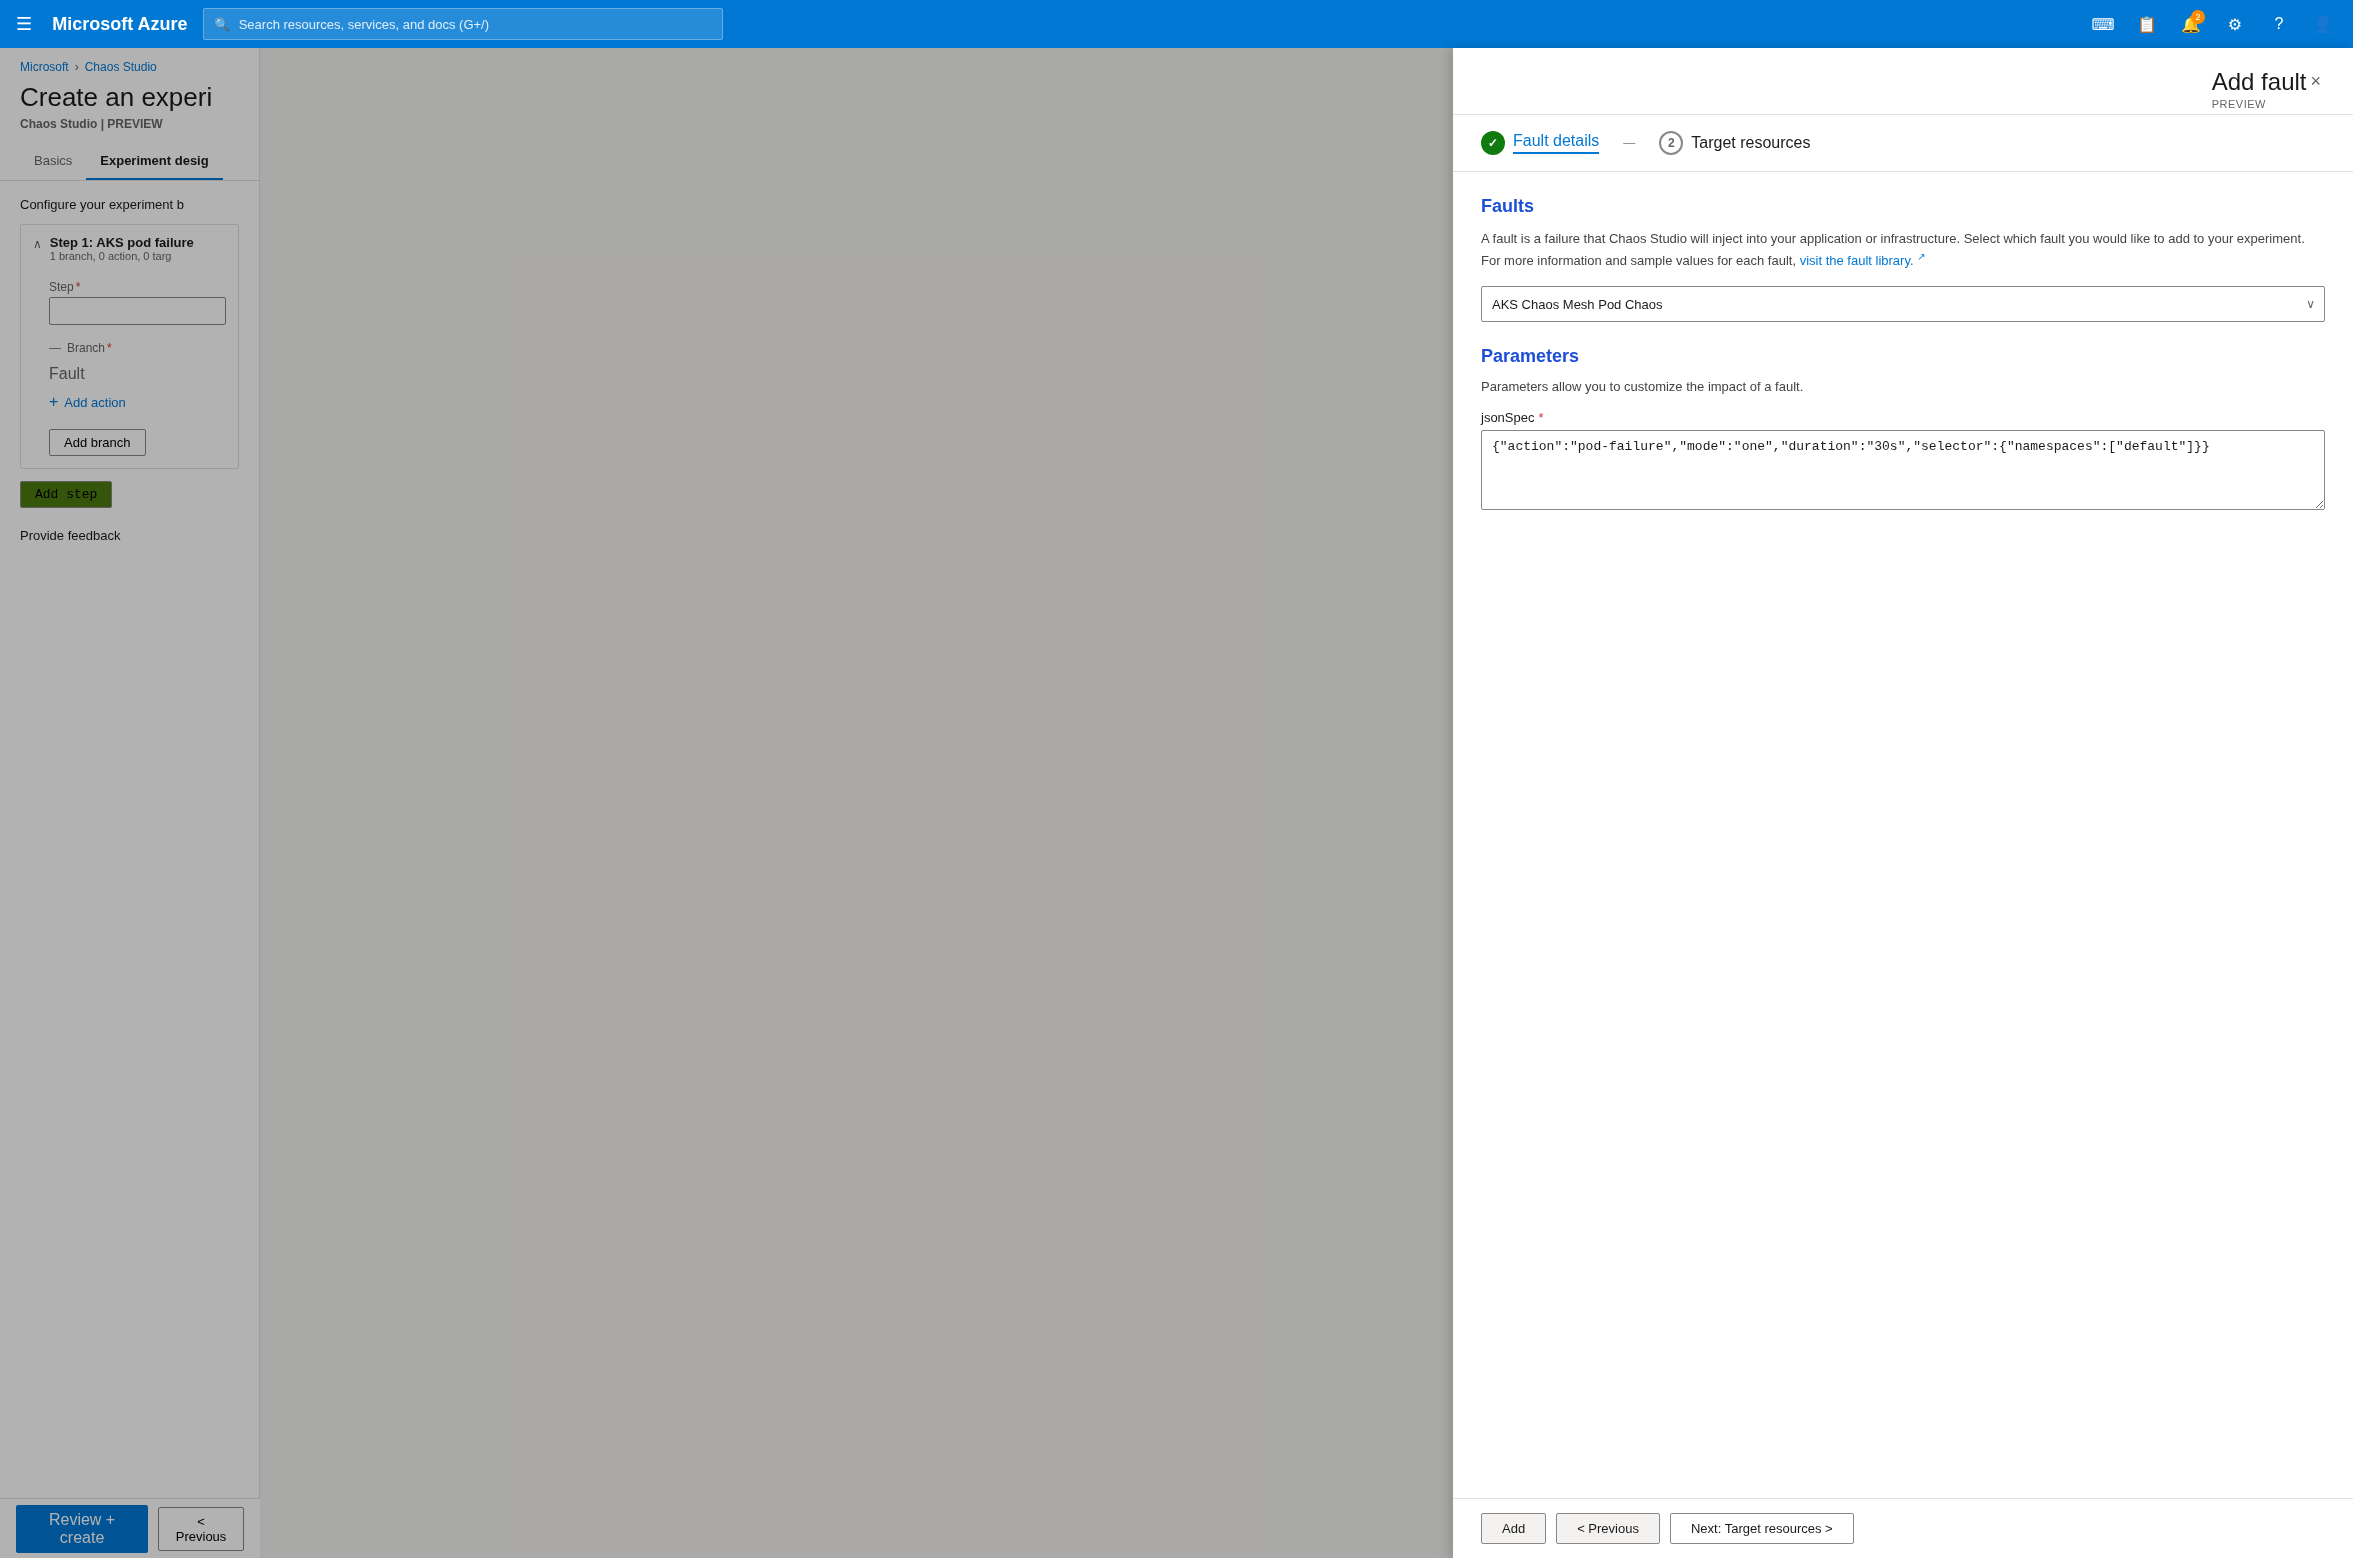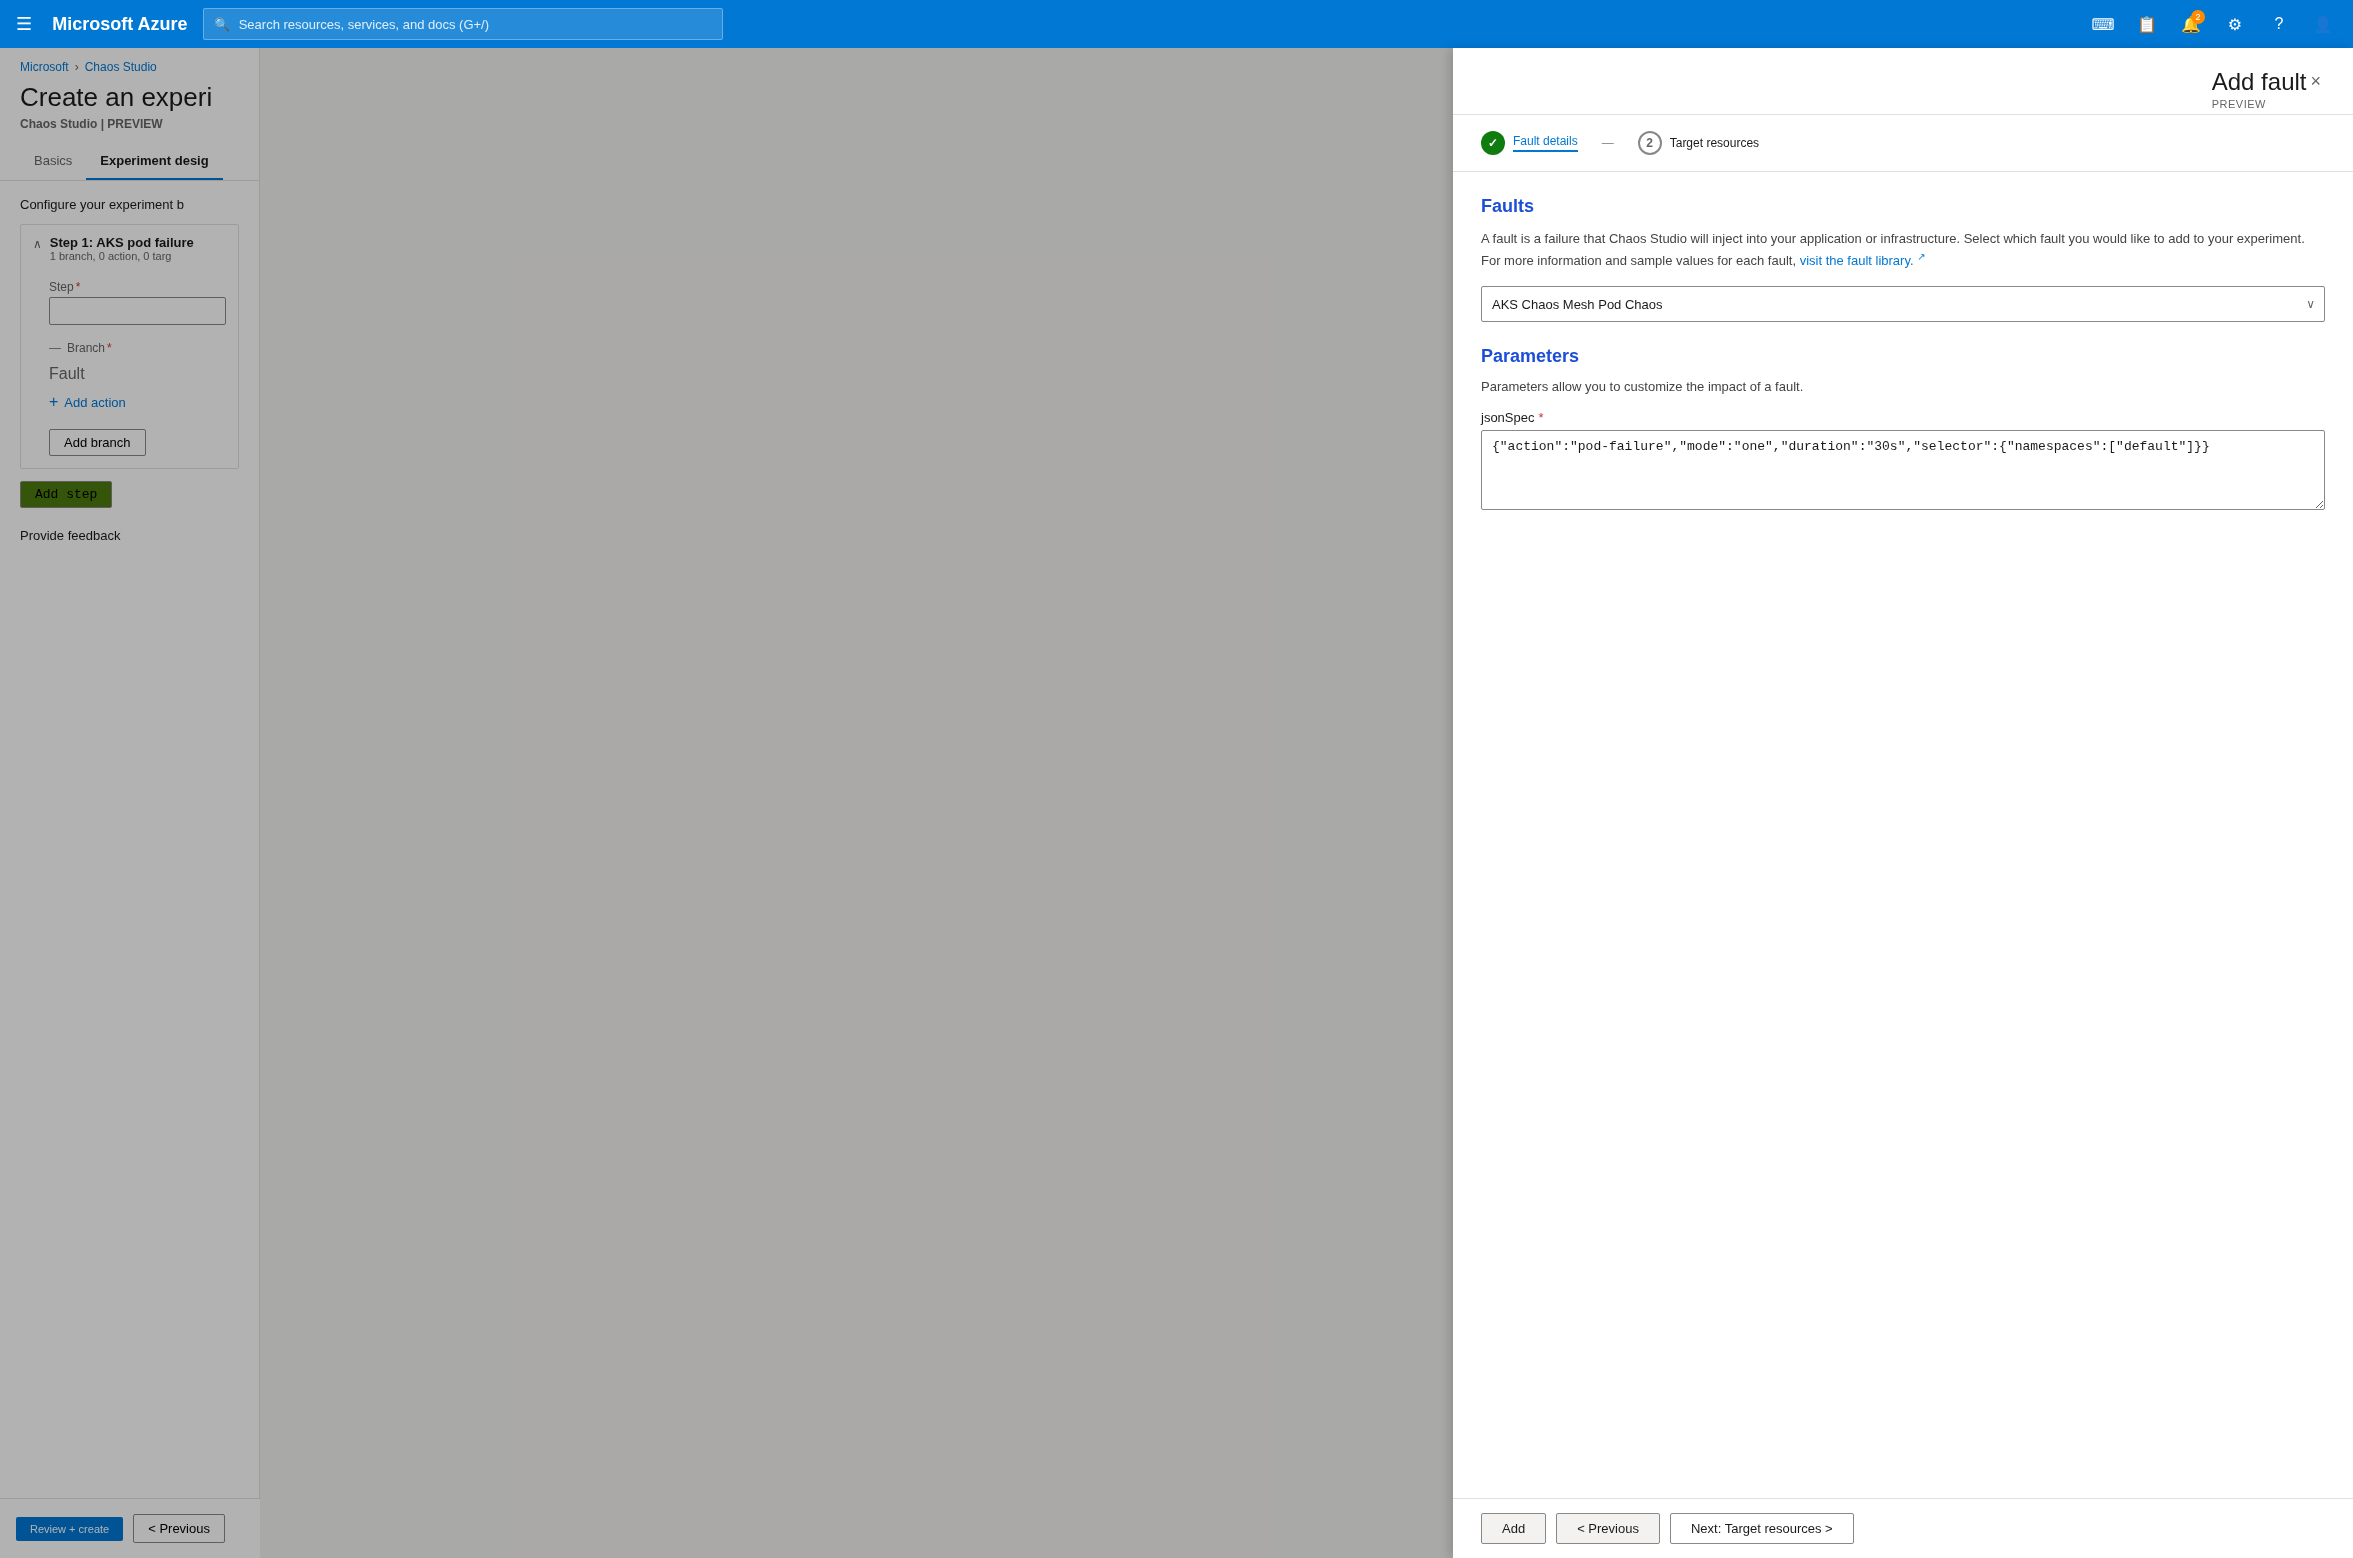--- a/index.html
+++ b/index.html
@@ -297,21 +297,21 @@
       display: flex;
       align-items: center;
       padding: 0 16px;
       gap: 10px;
     }
     .review-create-btn {
       background: #0078d4;
       color: white;
       border: none;
       padding: 6px 14px;
-      font-size: 11px;
+      font-size: 16px;
       cursor: pointer;
       border-radius: 2px;
       font-family: inherit;
       font-weight: 500;
     }
     .prev-btn-left {
       border: 1px solid #8a8886;
       background: #fff;
       padding: 6px 14px;
       font-size: 13px;
@@ -398,21 +398,21 @@
     .step-nav-circle.done {
       background: #107c10;
       color: white;
     }
     .step-nav-circle.pending {
       background: white;
       border: 2px solid #8a8886;
       color: #666;
     }
     .step-nav-label {
-      font-size: 12px;
+      font-size: 16px;
       color: #1b1b1b;
       font-weight: 500;
     }
     .step-nav-label.active {
       color: #0078d4;
       border-bottom: 2px solid #0078d4;
       padding-bottom: 2px;
     }
     .step-nav-sep {
       color: #8a8886;

